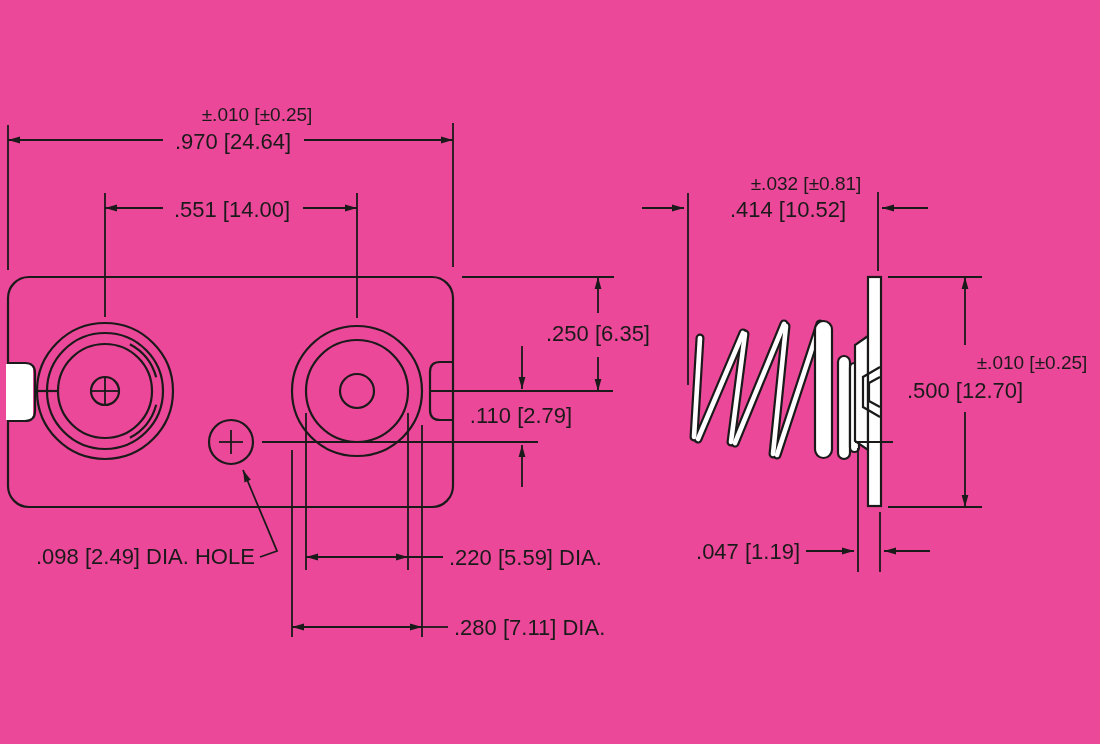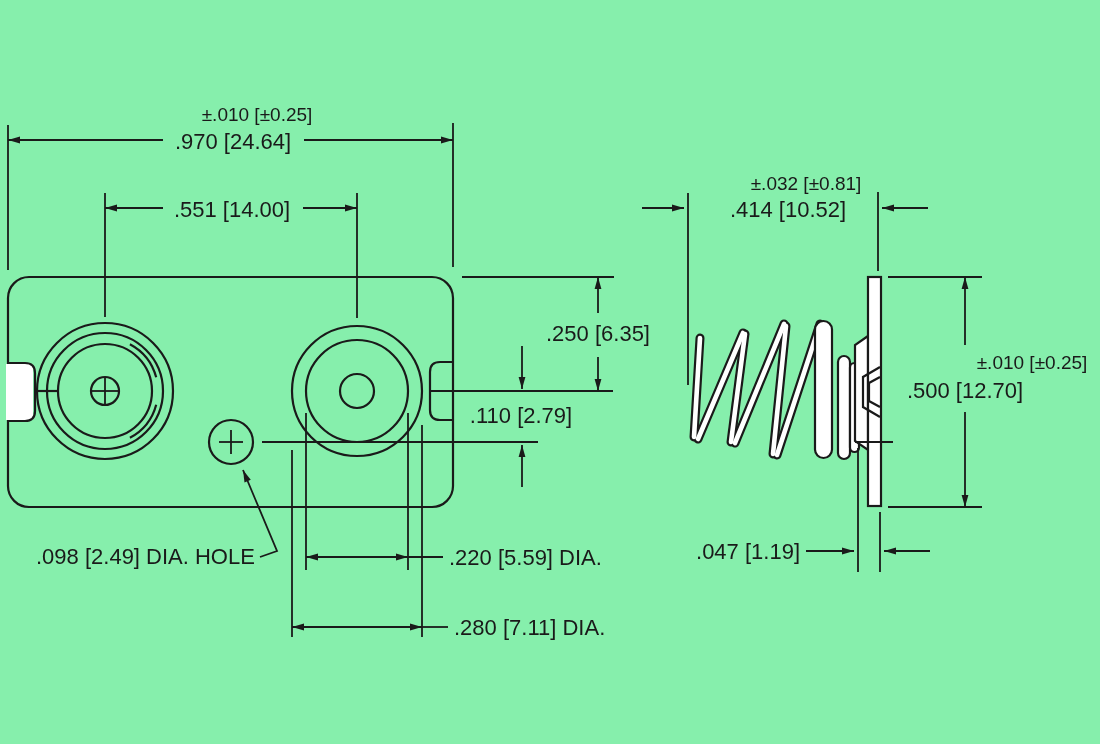--- a/index.html
+++ b/index.html
@@ -1,16 +1,16 @@
 <!DOCTYPE html>
 <html><head>
 <meta charset="utf-8">
 <style>
   html,body{margin:0;padding:0;background:#ffffff;}
-  .stage{position:relative;width:1100px;height:744px;background:#86efac;overflow:hidden;
+  .stage{position:relative;width:1100px;height:744px;background:#ec4899;overflow:hidden;
          font-family:"Liberation Sans", sans-serif;text-decoration:underline;}
   svg{display:block;}
   text{fill:#1a1a1a;font-family:"Liberation Sans", sans-serif;}
   .dim-txt{font-size:22px;}
   .tol-txt{font-size:19px;}
   .outline{stroke:#1a1a1a;stroke-width:2.2;fill:none;}
   .outline-f{stroke:#1a1a1a;stroke-width:2.2;fill:#ffffff;}
   .dim{stroke:#1a1a1a;stroke-width:1.8;fill:none;}
   .wire-b{stroke:#1a1a1a;stroke-width:9;fill:none;stroke-linecap:round;}
   .wire-w{stroke:#ffffff;stroke-width:4.6;fill:none;stroke-linecap:round;}

